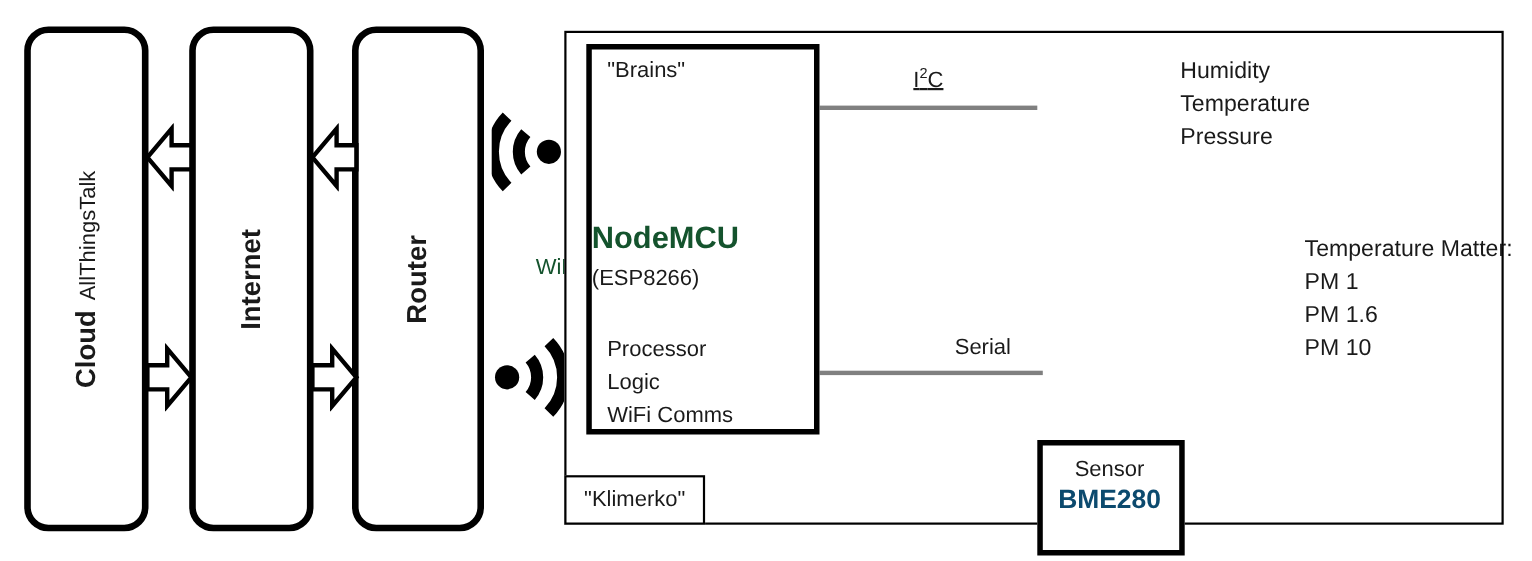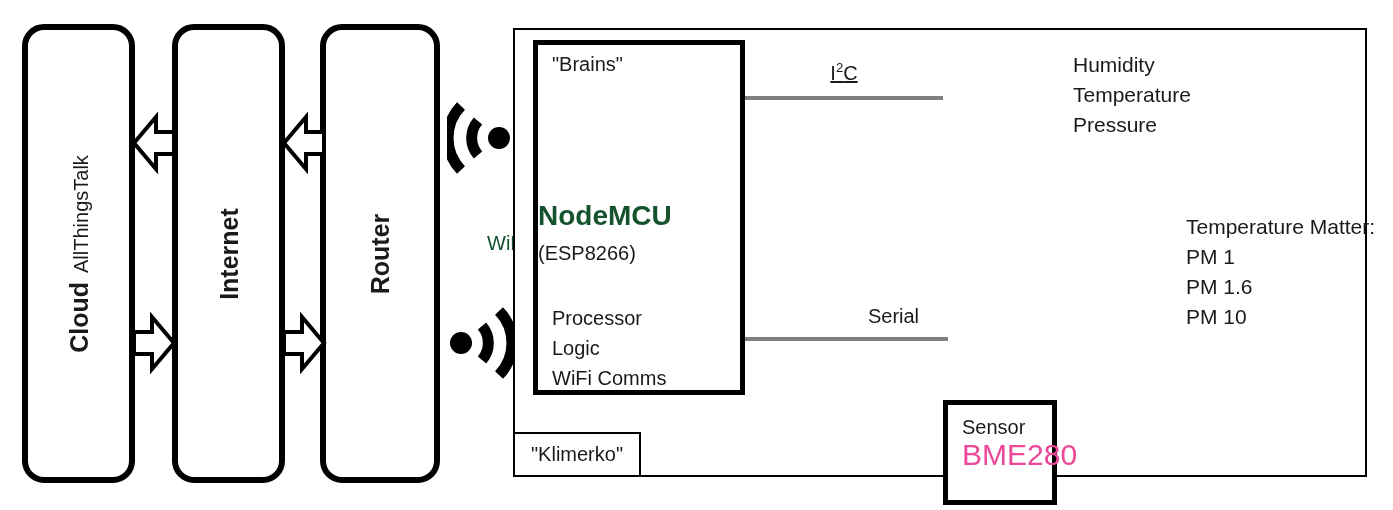--- a/index.html
+++ b/index.html
@@ -123,21 +123,21 @@
   
   .inline-stack {
     position: absolute;
     left: 14px;
     top: 8px;
     display: flex;
     flex-direction: column;
     line-height: 28px;
   }
   .inline-stack .lbl { font-size: 20px; color: #1a1a1a; }
-  .inline-stack .nm  { font-size: 30px; font-weight: normal; color: #ec4899; }
+  .inline-stack .nm  { font-size: 24px; font-weight: bold; color: #0c4a6e; }
 
   
   .conn-line {
     background: #808080;
     height: 4px;
   }
   .conn-label {
     position: absolute;
     font-size: 20px;
     color: #1a1a1a;
@@ -245,21 +245,21 @@
     <div class="corner-label">"Brains"</div>
     <div class="center-title" style="top:155px; font-size:28px;">NodeMCU</div>
     <div class="center-sub" style="top:197px;">(ESP8266)</div>
     <div class="bullet-list" style="top:258px;">
       <div>Processor</div>
       <div>Logic</div>
       <div>WiFi Comms</div>
     </div>
   </div>
 
-  <div class="abs compbox" style="left:943px; top:45px; width:114px; height:105px;">
+  <div class="abs compbox" style="left:943px; top:45px; width:134px; height:105px;text-align:center;">
     <div class="inline-stack">
       <span class="lbl">Sensor</span>
       <span class="nm">BME280</span>
     </div>
   </div>
 
   <div class="abs side-text" style="left:1073px; top:50px;">
     <div>Humidity</div>
     <div>Temperature</div>
     <div>Pressure</div>

